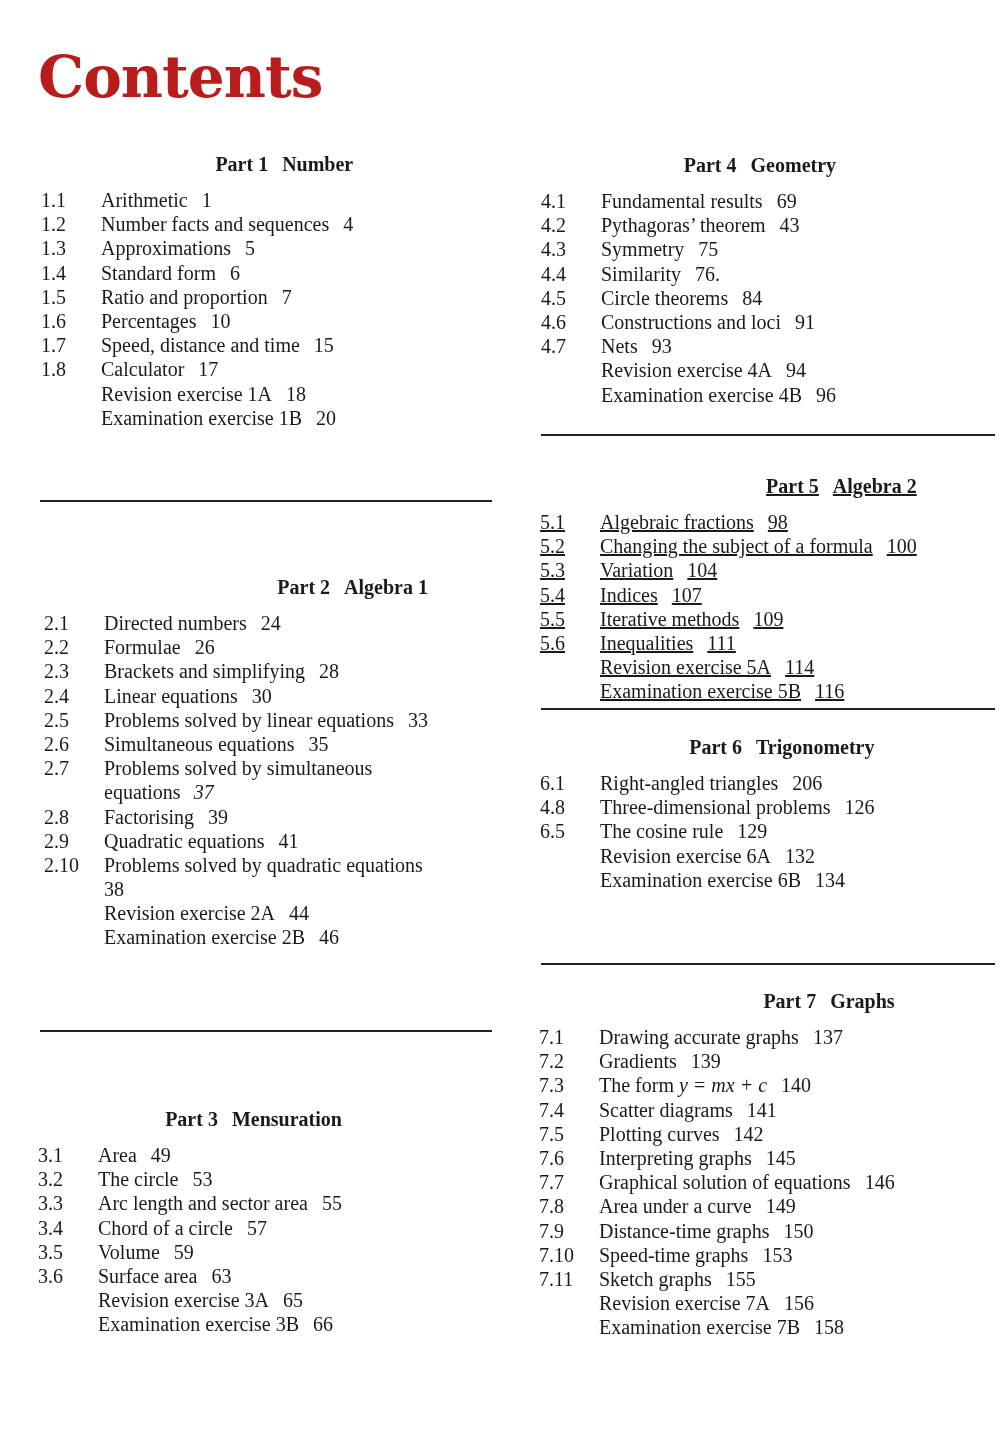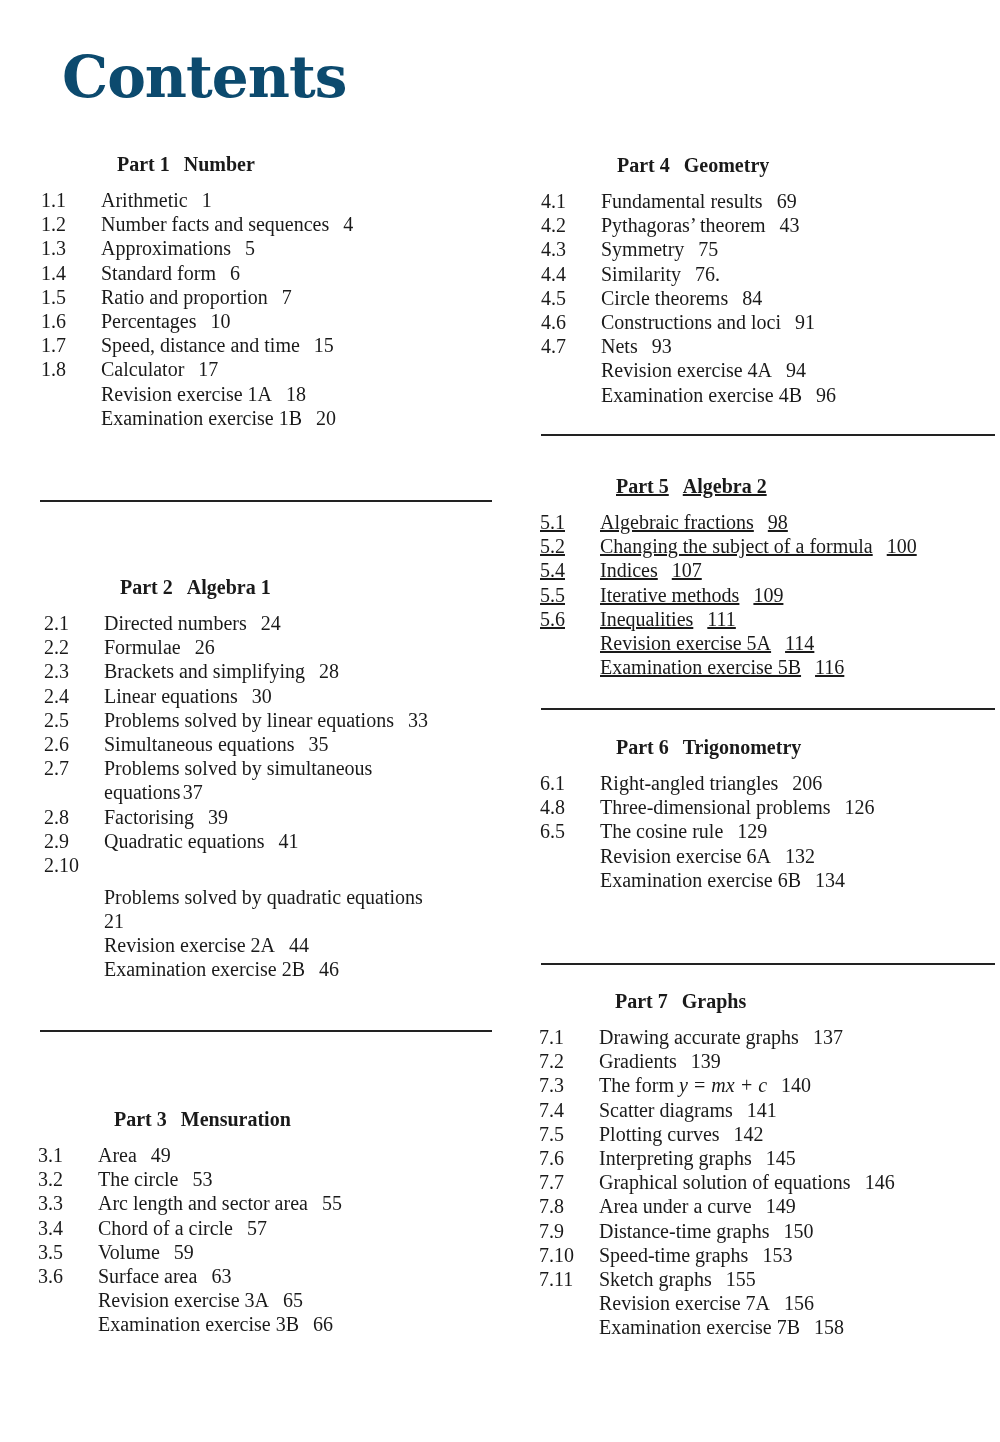--- a/index.html
+++ b/index.html
@@ -9,34 +9,34 @@
     color: #1a1a1a;
     font-family: "Liberation Serif", "DejaVu Serif", serif;
     position: relative;
     overflow: hidden;
   }
   .title {
     position: absolute; left: 38px; top: 48px;
     font-family: "DejaVu Serif", serif;
     font-size: 58px; font-weight: bold;
     letter-spacing: -1px;
-    color: #0c4a6e;
+    color: #b91c1c;
     line-height: 1;
-    margin-left: 24px;
   }
   .part {
     position: absolute;
     font-size: 20px;
     line-height: 24.2px;
   }
   .part-head {
     font-weight: bold;
-    margin-left: 76px;
+    margin-left: 56px;
     margin-bottom: 12px;
     height: 24px;
+    text-align: right;
   }
   .part-head .pnum { margin-right: 14px; }
   .row { display: flex; height: 24.2px; white-space: nowrap; }
   .row .num { width: 60px; flex: none; }
   .row .txt { flex: none; }
   .row .pg { margin-left: 14px; }
   .row.tall { height: auto; }
   .divider {
     position: absolute; height: 2px; background: #222;
   }
@@ -119,36 +119,36 @@
       <span class="txt"><span>Problems solved by linear equations</span><span class="pg">33</span></span>
     </div>
     <div class="row">
       <span class="num">2.6</span>
       <span class="txt"><span>Simultaneous equations</span><span class="pg">35</span></span>
     </div>
     <div class="row tall">
       <span class="num">2.7</span>
       <div>
         <div style="height: 24.2px;"><span>Problems solved by simultaneous</span></div>
-        <div style="height: 24.2px;"><span>equations</span><span class="pg" style="margin-left: 2px;">37</span></div>
+        <div style="height: 24.2px;"><span>equations</span><span class="pg" style="margin-left: 13px; font-style: italic;">37</span></div>
       </div>
     </div>
     <div class="row">
       <span class="num">2.8</span>
       <span class="txt"><span>Factorising</span><span class="pg">39</span></span>
     </div>
     <div class="row">
       <span class="num">2.9</span>
       <span class="txt"><span>Quadratic equations</span><span class="pg">41</span></span>
     </div>
     <div class="row tall">
       <span class="num">2.10</span>
       <div>
-        <div style="height: 24.2px; margin-top: 32px;"><span>Problems solved by quadratic equations</span></div>
-        <div style="height: 24.2px;"><span>21</span></div>
+        <div style="height: 24.2px;"><span>Problems solved by quadratic equations</span></div>
+        <div style="height: 24.2px;"><span>38</span></div>
       </div>
     </div>
     <div class="row">
       <span class="num"></span>
       <span class="txt"><span>Revision exercise 2A</span><span class="pg">44</span></span>
     </div>
     <div class="row">
       <span class="num"></span>
       <span class="txt"><span>Examination exercise 2B</span><span class="pg">46</span></span>
     </div>
@@ -231,20 +231,24 @@
     <div class="part-head"><span class="pnum">Part 5</span><span>Algebra 2</span></div>
     <div class="row">
       <span class="num">5.1</span>
       <span class="txt"><span>Algebraic fractions</span><span class="pg">98</span></span>
     </div>
     <div class="row">
       <span class="num">5.2</span>
       <span class="txt"><span>Changing the subject of a formula</span><span class="pg">100</span></span>
     </div>
     <div class="row">
+      <span class="num">5.3</span>
+      <span class="txt"><span>Variation</span><span class="pg">104</span></span>
+    </div>
+    <div class="row">
       <span class="num">5.4</span>
       <span class="txt"><span>Indices</span><span class="pg">107</span></span>
     </div>
     <div class="row">
       <span class="num">5.5</span>
       <span class="txt"><span>Iterative methods</span><span class="pg">109</span></span>
     </div>
     <div class="row">
       <span class="num">5.6</span>
       <span class="txt"><span>Inequalities</span><span class="pg">111</span></span>

